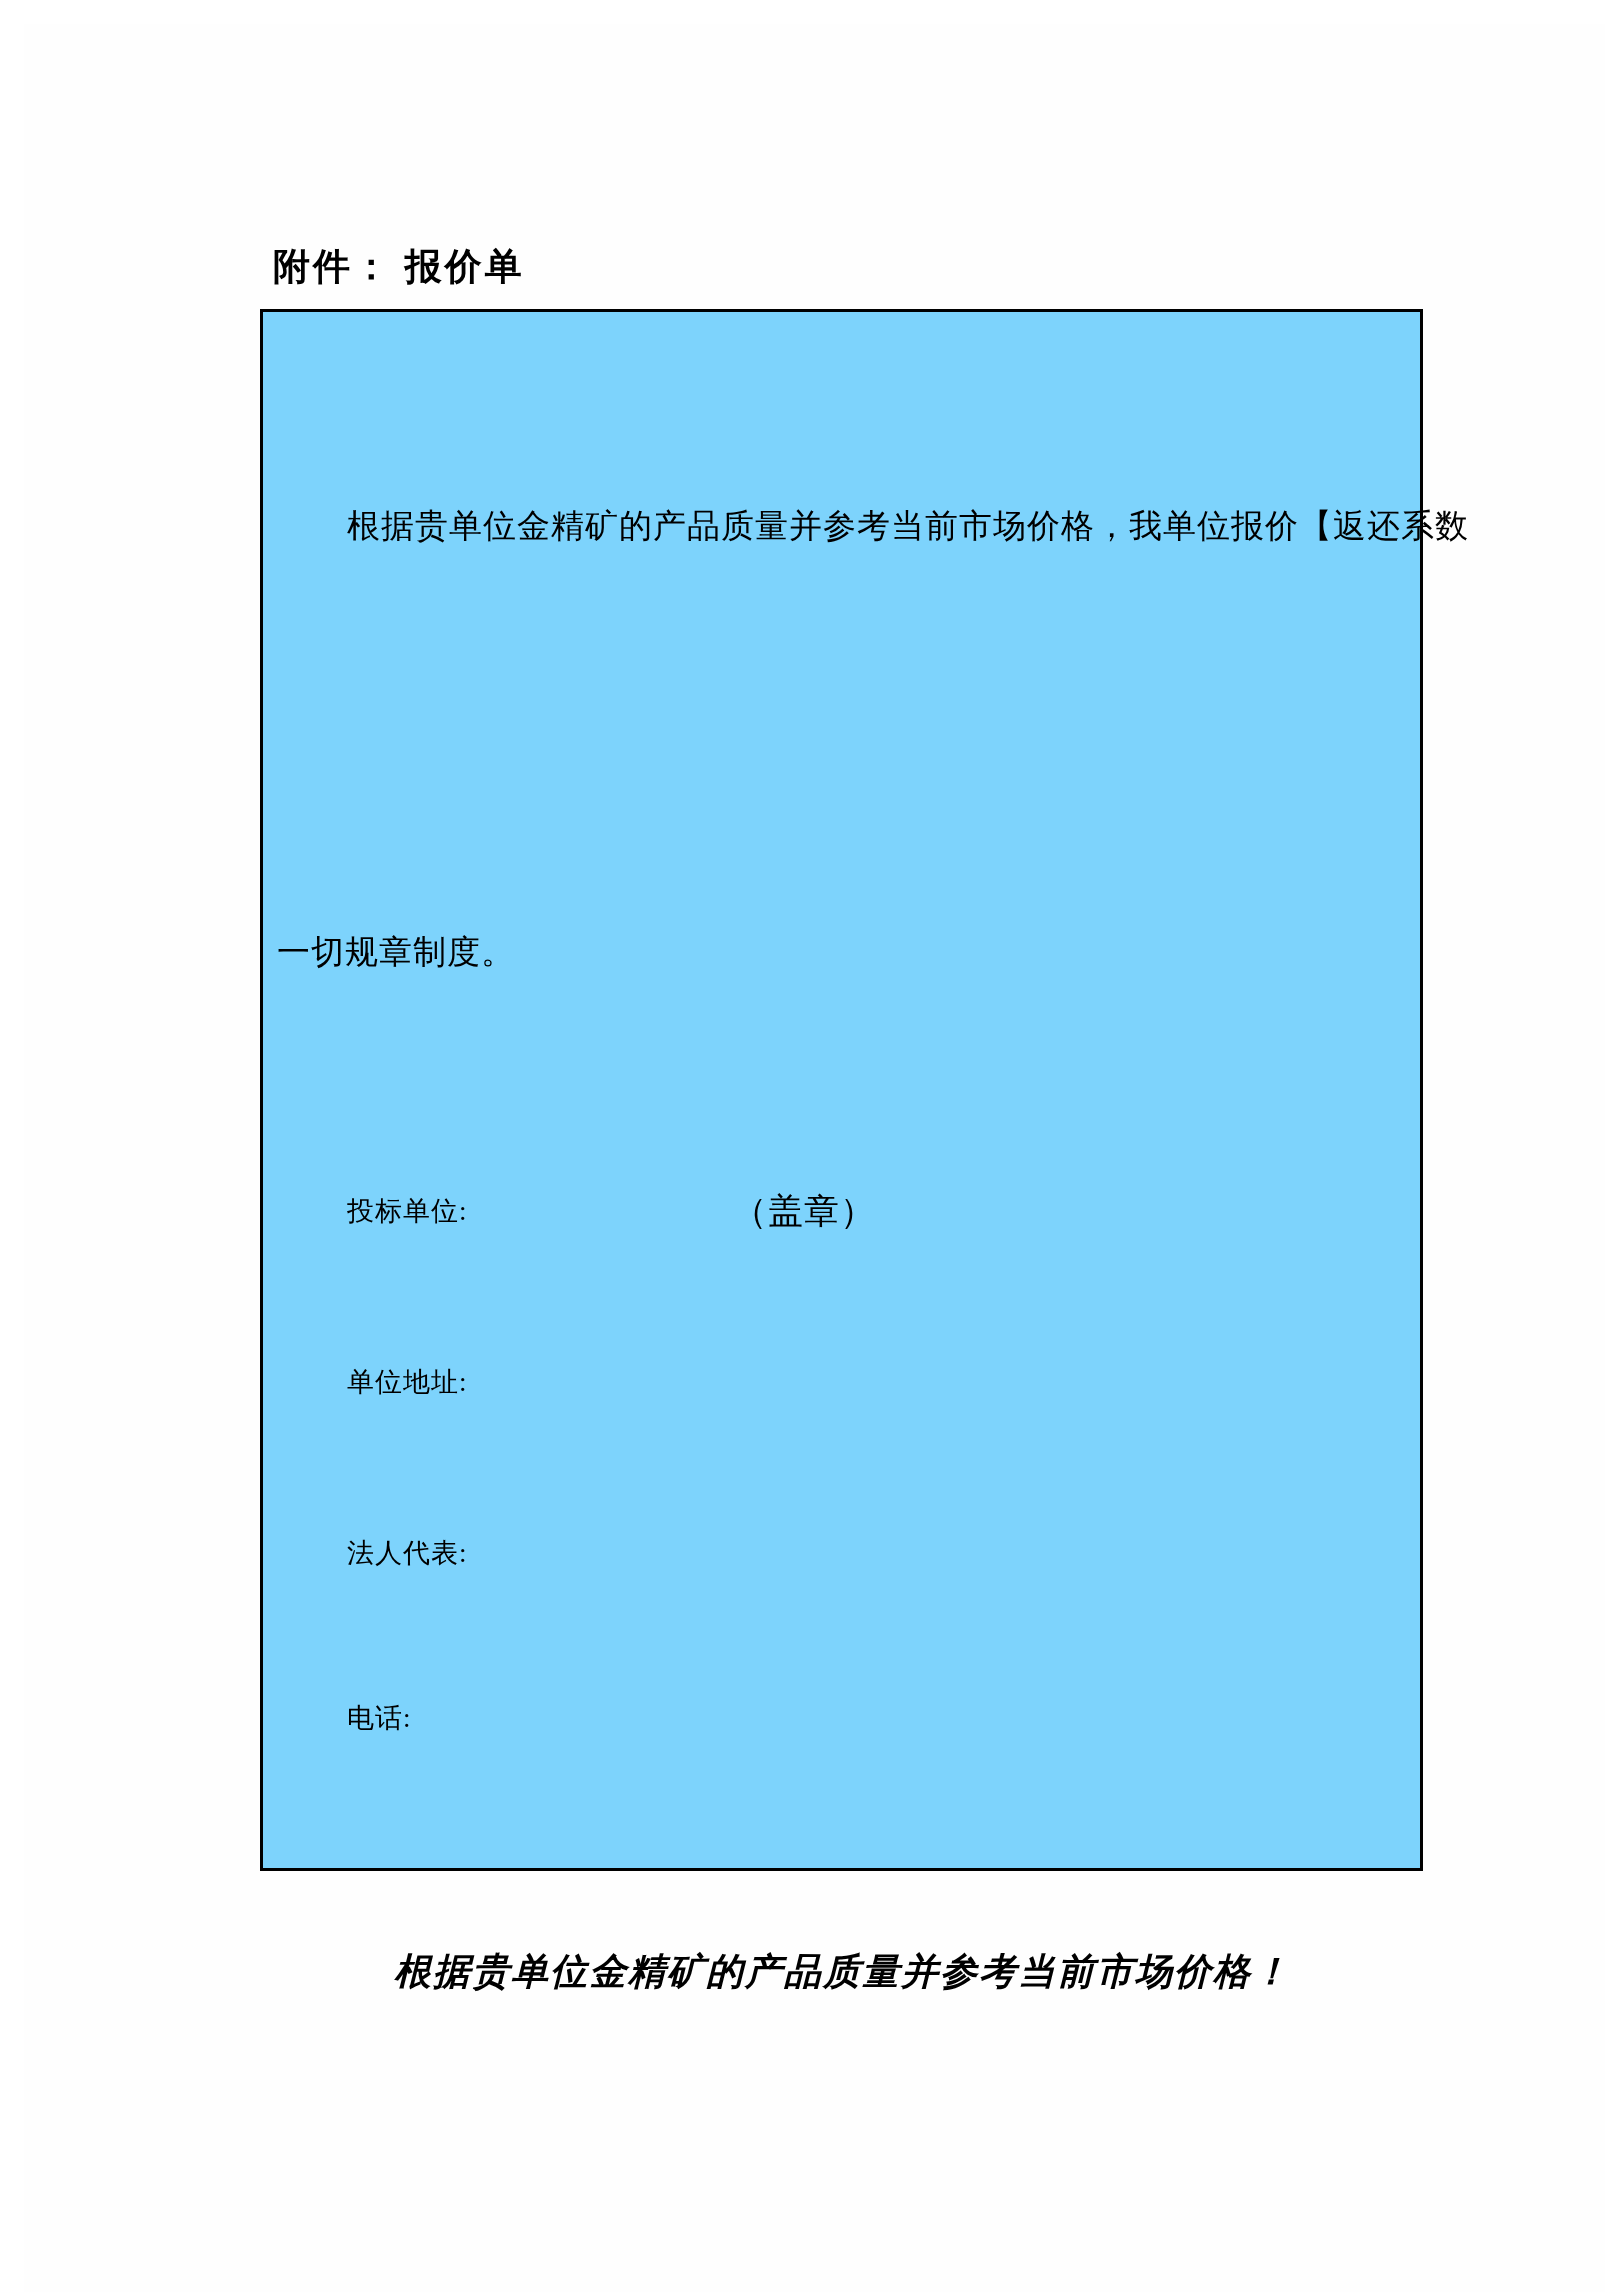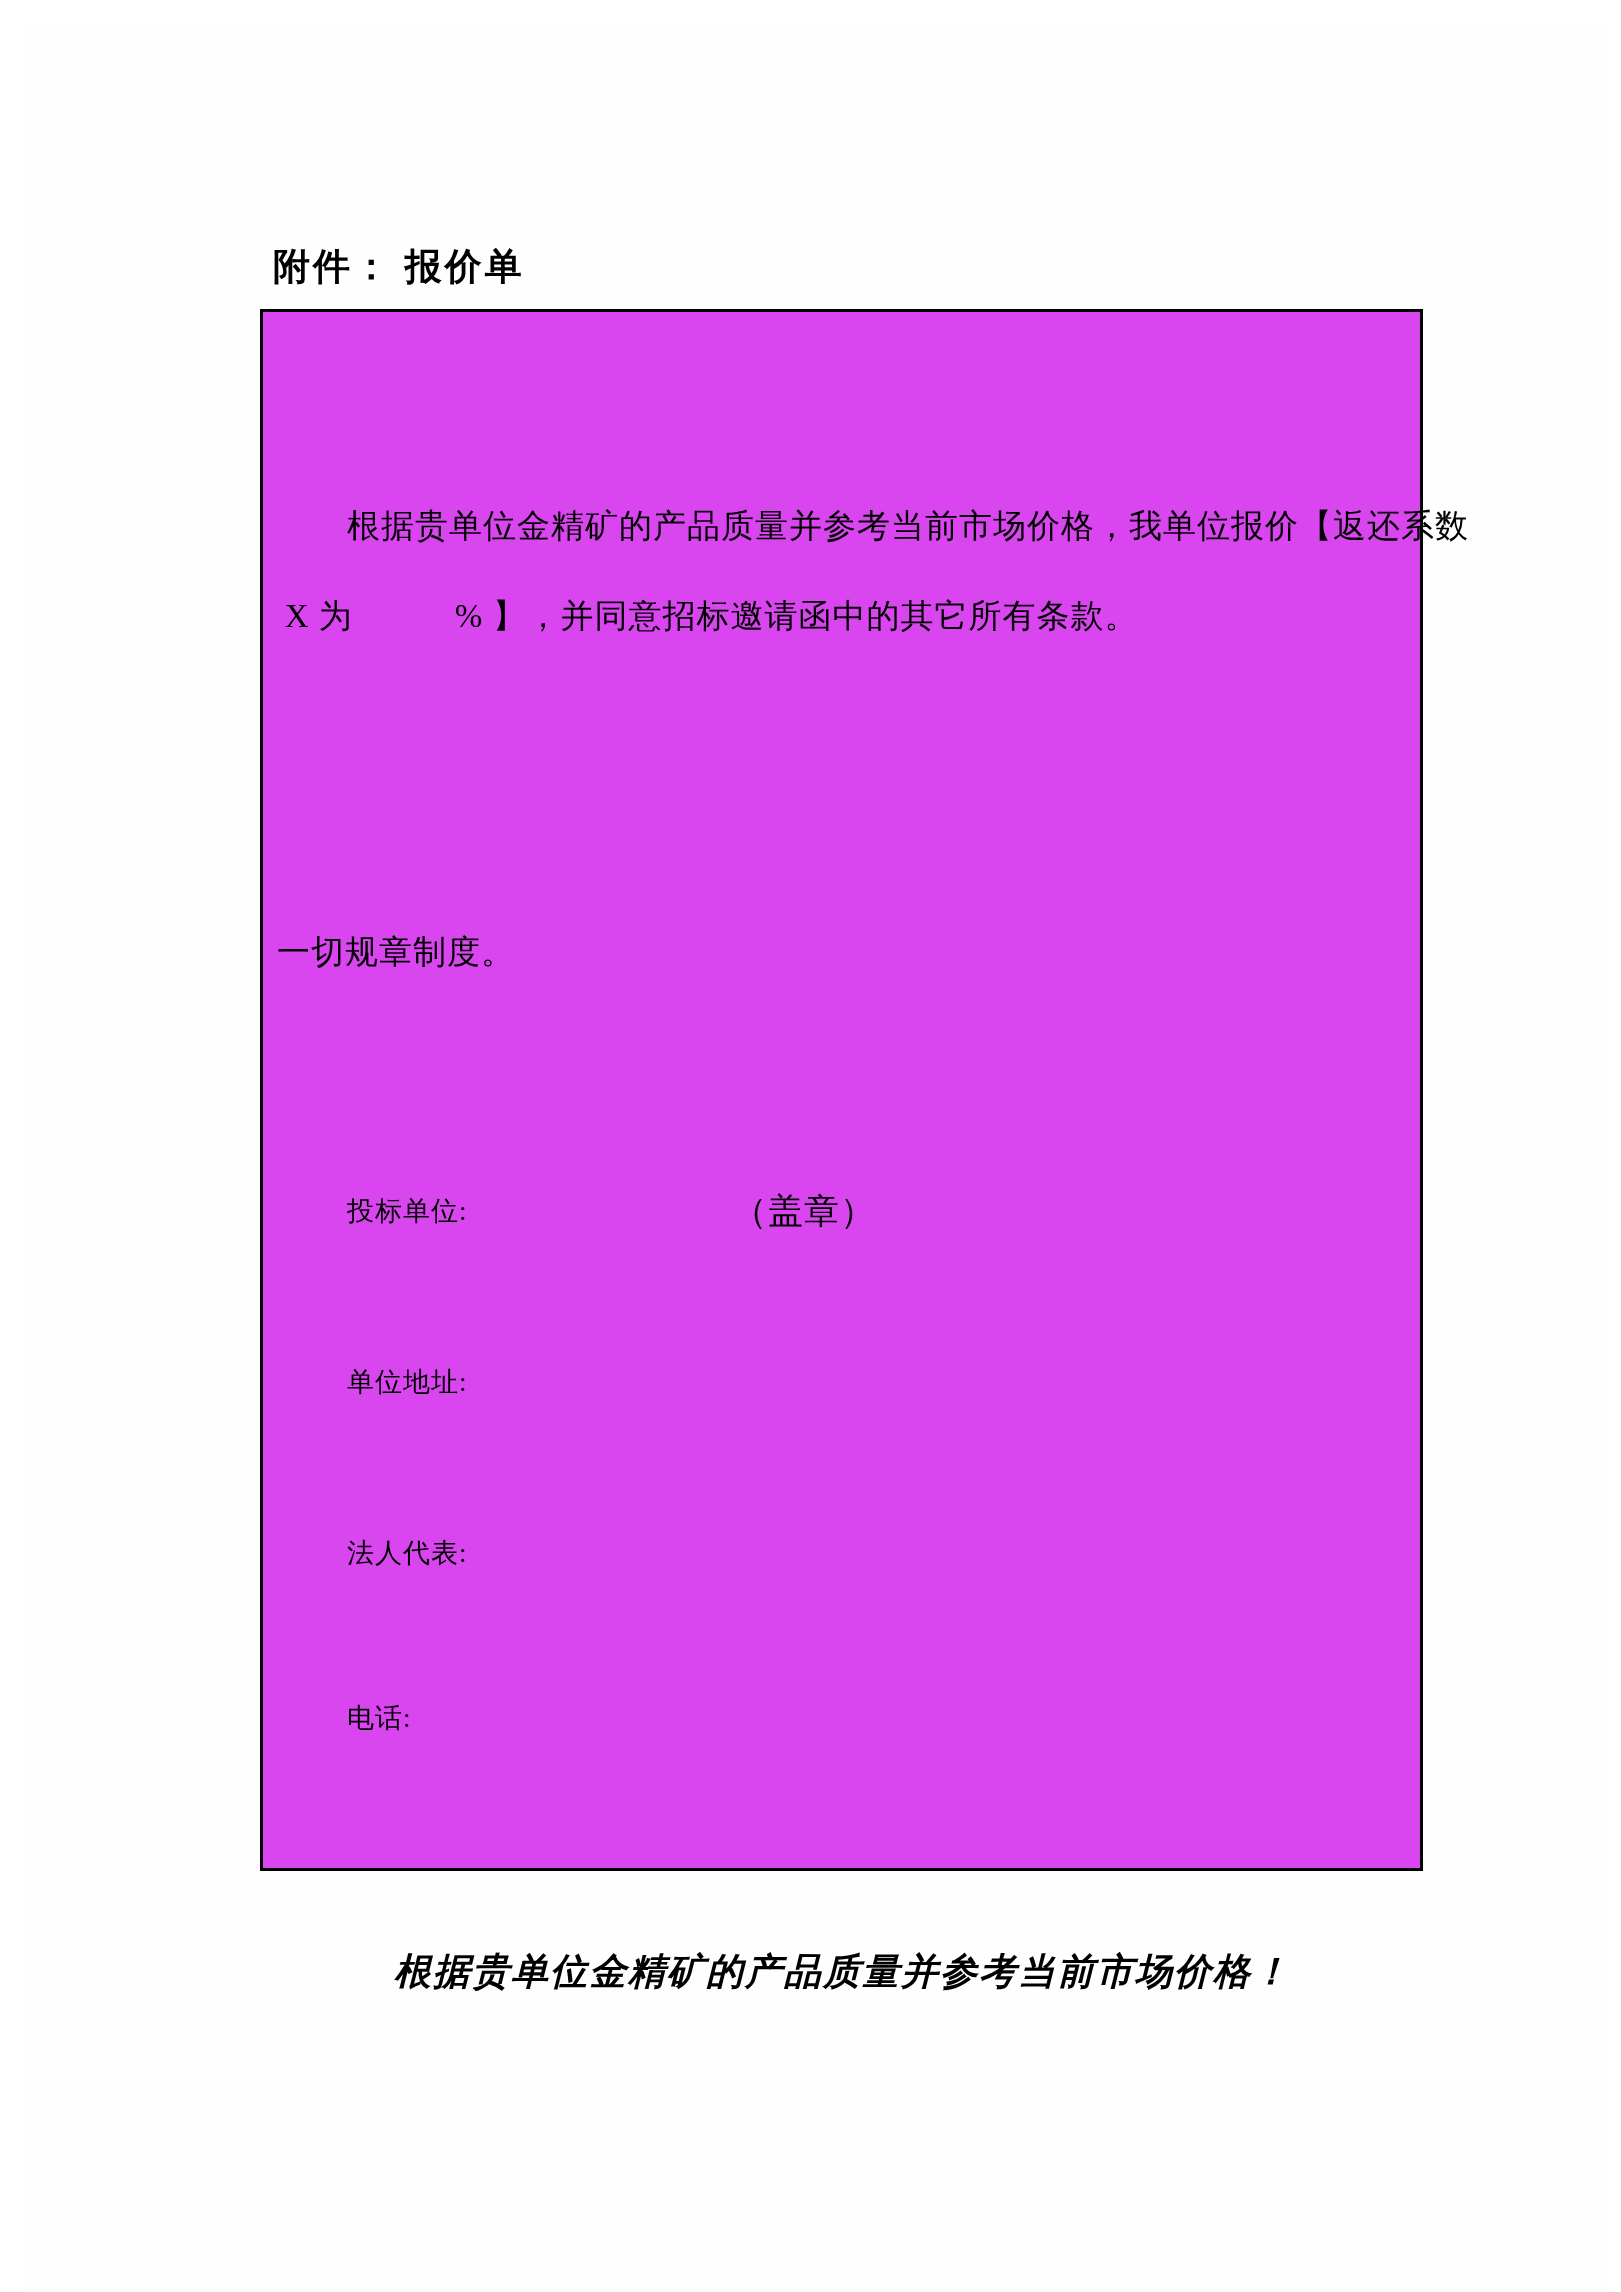--- a/index.html
+++ b/index.html
@@ -23,21 +23,21 @@
     letter-spacing: 2.9px;
     white-space: pre;
   }
   .quote-box {
     position: absolute;
     left: 228px;
     top: 277px;
     width: 1163px;
     height: 1562px;
     border: 3.9px solid #000000;
-    background: #d946ef;
+    background: #7dd3fc;
   }
   .line {
     position: absolute;
     font-size: 33px;
     line-height: 45px;
     white-space: pre;
     letter-spacing: 1px;
   }
   .p1l1 { left: 76px;  top: 184px; }
   .p1l2 { left: 13.7px;  top: 274px; }
@@ -82,21 +82,20 @@
 <body>
 
 <div class="page">
 
   <div class="doc-title">附件： 报价单</div>
 
   <div class="quote-box">
 
     <div class="line p1l1">根据贵单位金精矿的产品质量并参考当前市场价格，我单位报价【返还系数</div>
 
-    <div class="line p1l2">X 为　　　% 】，并同意招标邀请函中的其它所有条款。</div>
 
 
     <div class="line p2l2">一切规章制度。</div>
 
     <div class="field f1">投标单位:</div>
 
     <div class="seal-suffix">（盖章）</div>
 
     <div class="field f2">单位地址:</div>
 

